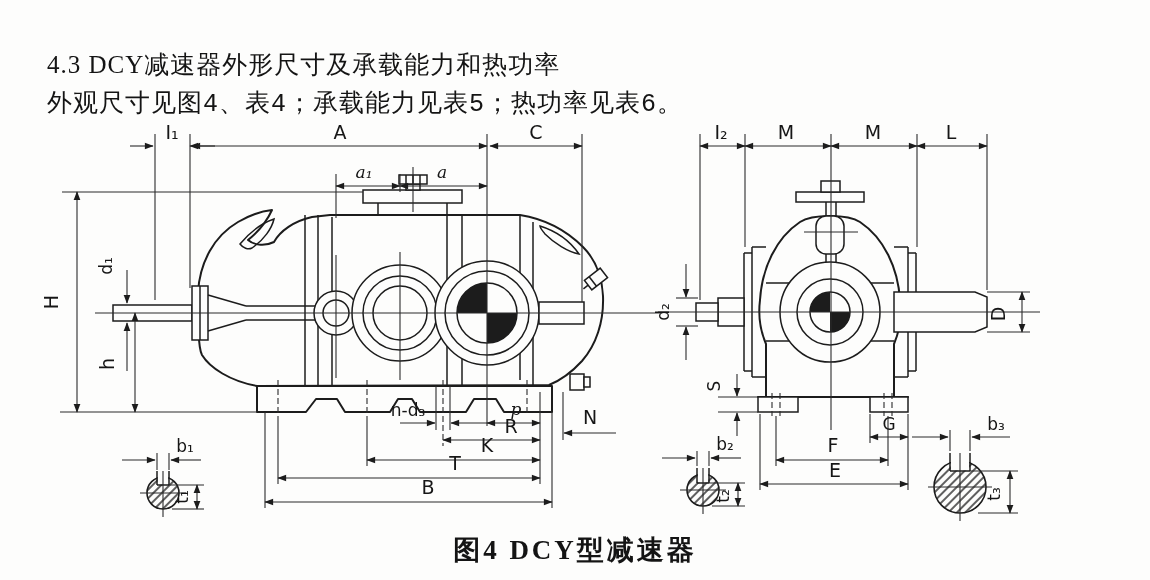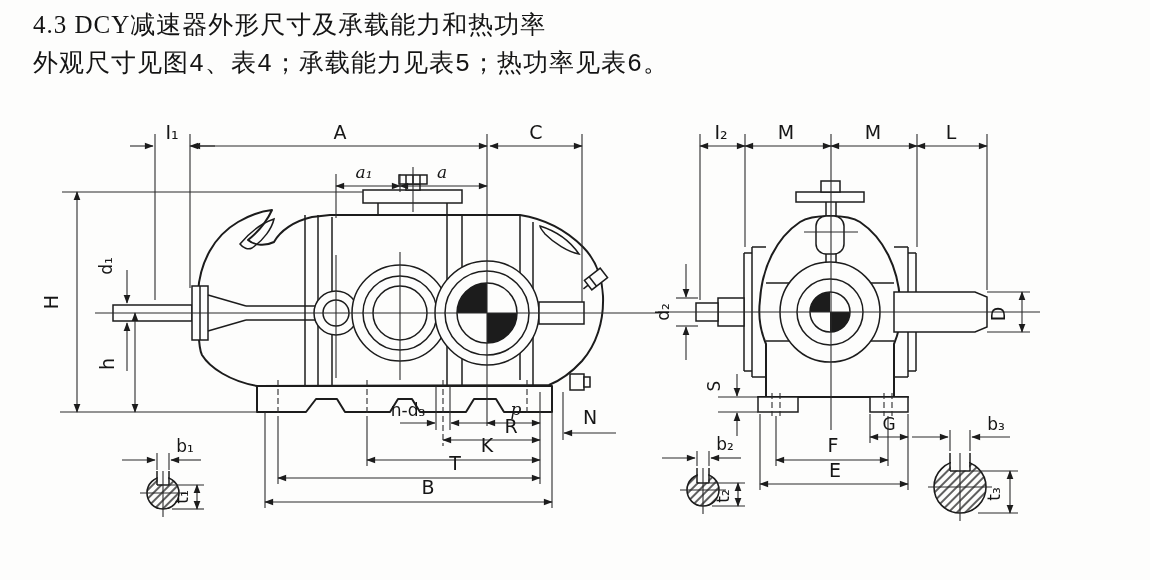--- a/index.html
+++ b/index.html
@@ -1,18 +1,18 @@
 <!DOCTYPE html>
 <html><head>
 <meta charset="utf-8">
 <style>
   html,body{margin:0;padding:0;background:#e8e8e8;}
   #page{position:relative;width:1150px;height:580px;background:#fdfdfc;overflow:hidden;
         font-family:"Liberation Serif",serif;color:#141414;}
-  .hline{position:absolute;left:33px;white-space:nowrap;letter-spacing:1px;}
+  .hline{position:absolute;left:47px;white-space:nowrap;letter-spacing:1px;margin-top:40px;}
   #h1{top:8px;font-size:25px;}
   #h2{top:46px;font-size:25px;font-family:Liberation Mono, monospace;}
   #cap{position:absolute;left:0;right:0;top:532px;text-align:center;font-size:27px;
        font-weight:bold;letter-spacing:3px;}
   svg{position:absolute;left:0;top:0;}
   .ol{stroke:#1c1c1c;stroke-width:2;fill:none;stroke-linejoin:round;stroke-linecap:round;}
   .ml{stroke:#1c1c1c;stroke-width:1.5;fill:none;}
   .tl{stroke:#2b2b2b;stroke-width:1.1;fill:none;}
   .dash{stroke:#2b2b2b;stroke-width:1.1;fill:none;stroke-dasharray:6 3;}
   .wf{fill:#fdfdfc;}
@@ -341,13 +341,14 @@
         <line class="tl" x1="1010" y1="437" x2="972" y2="437" marker-end="url(#arr)"></line>
         <text class="dl" x="996" y="430" text-anchor="middle">b₃</text>
         <line class="tl" x1="970" y1="471" x2="1018" y2="471"></line>
         <line class="tl" x1="978" y1="513" x2="1018" y2="513"></line>
         <line class="tl" x1="1010" y1="471" x2="1010" y2="513" marker-start="url(#arr)" marker-end="url(#arr)"></line>
         <text class="dl" transform="translate(1000,494) rotate(-90)" text-anchor="middle" font-size="13">t₃</text>
       </g>
     </g>
   </svg>
 
+  <div id="cap">图4  DCY型减速器</div>
 </div>
 
 </body></html>

